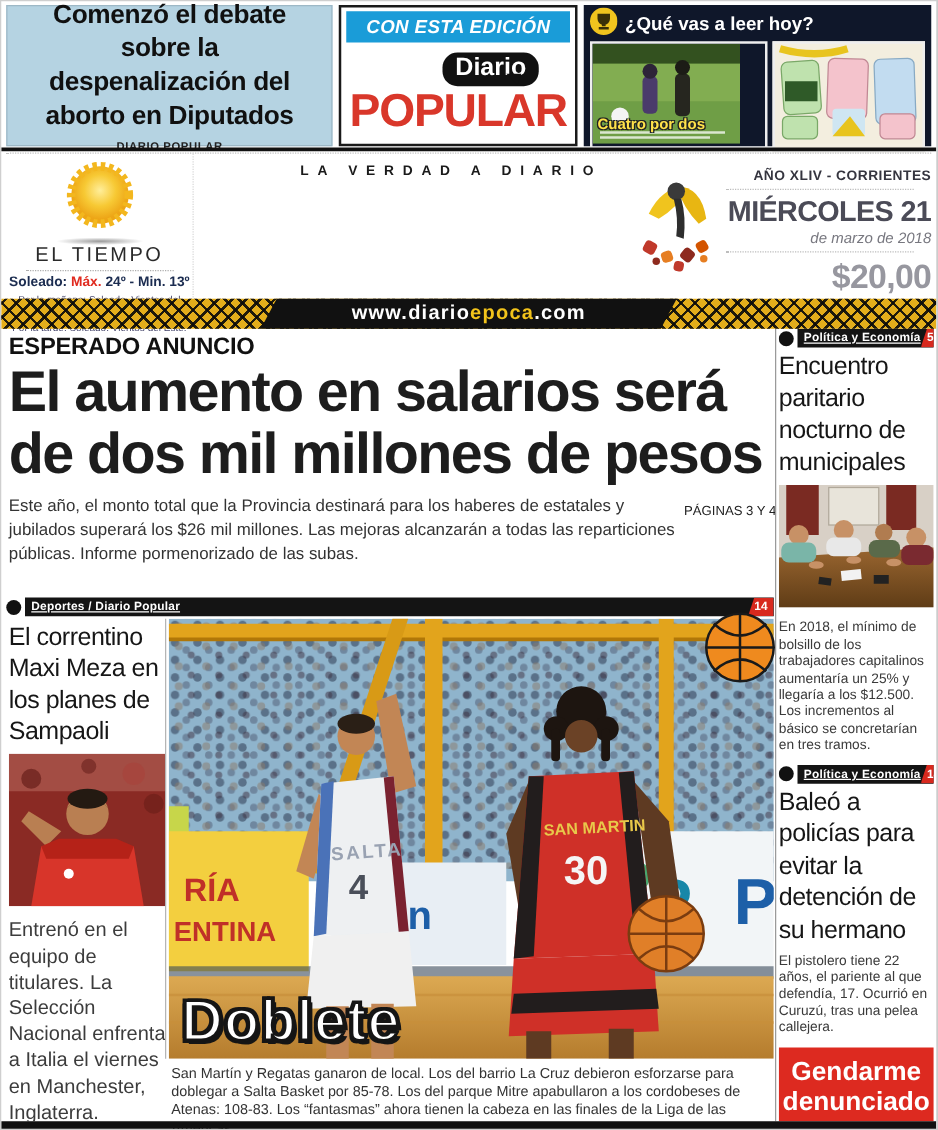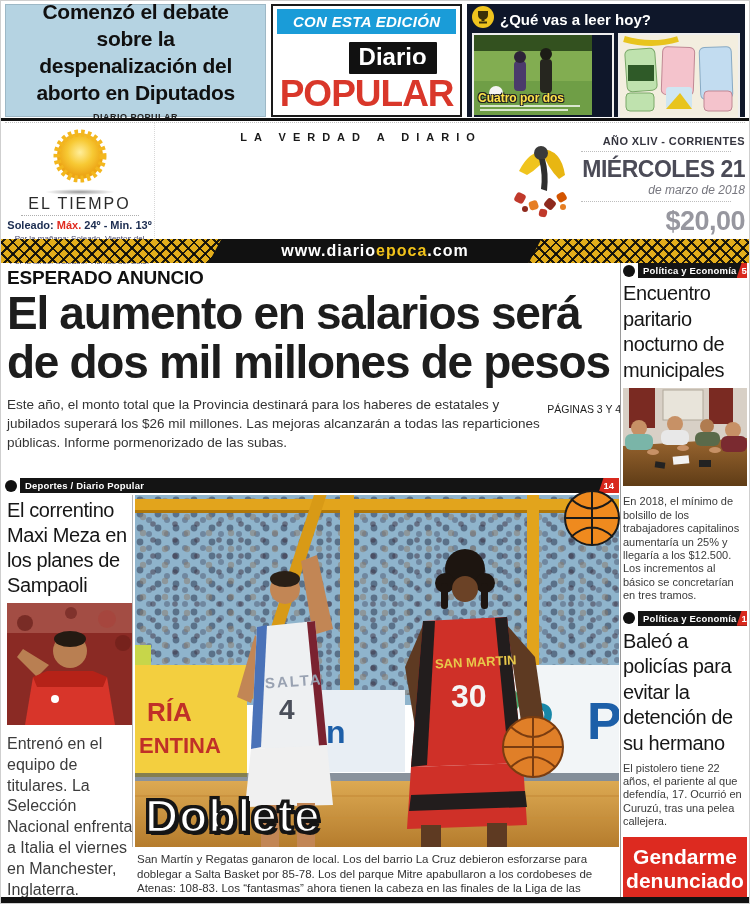--- a/index.html
+++ b/index.html
@@ -14,22 +14,22 @@
 
   
   .top-strip{position:absolute;top:3px;left:4px;right:4px;height:113px;display:flex;gap:5px;}
   .debate-box{width:279px;background:var(--debate-blue,#b5d3e2);display:flex;flex-direction:column;
               justify-content:center;text-align:center;padding:4px 10px;border:1px solid #9db8c6;}
   .debate-box .hl{font-size:21px;font-weight:bold;line-height:1.28;color:#101010;letter-spacing:-.3px;}
   .debate-box .src{font-size:9px;font-weight:bold;color:#222;margin-top:5px;letter-spacing:.5px;}
   .edition-box{width:204px;background:#fff;border:2px solid #1a1a1a;padding:3px 4px;text-align:center;}
   .edition-box .banner{background:var(--banner-blue,#1a9cd8);color:#fff;font-weight:bold;
                        font-size:15px;line-height:25px;letter-spacing:.3px;font-style:italic;}
-  .diario-bubble{display:inline-block;background:#111;color:#fff;font-weight:bold;font-size:24px;
-                 padding:1px 10px 3px;border-radius:1px;margin:8px 0 0 52px;position:relative;}
+  .diario-bubble{display:inline-block;background:#111;color:#fff;font-weight:bold;font-size:20px;
+                 padding:1px 10px 3px;border-radius:12px;margin:8px 0 0 52px;position:relative;}
   .diario-bubble:after{content:"";position:absolute;right:14px;bottom:-8px;border:9px solid transparent;
                  border-top-color:#111;border-right-width:3px;}
   .popular-word{font-weight:bold;font-size:37px;letter-spacing:-1px;color:var(--popular-red,#d9372a);
                 line-height:1;margin-top:1px;}
   .promo-panel{flex:1;background:#0f172a;color:#fff;padding:3px 5px;display:flex;flex-direction:column;}
   .promo-head{display:flex;align-items:center;gap:6px;height:24px;}
   .promo-title{font-size:15px;font-weight:bold;}
   .promo-thumbs{flex:1;display:flex;gap:4px;margin-top:2px;}
   .thumb{border:2px solid #eee;position:relative;overflow:hidden;}
   .thumb-soccer{width:142px;}
@@ -81,21 +81,21 @@
   .headline{font-size:46px;font-weight:bold;color:var(--headline-dark,#1d1d1d);
             line-height:1.07;letter-spacing:-1.3px;white-space:nowrap;}
   .deck{margin-top:9px;font-size:13.5px;line-height:1.4;color:#333;}
   .pages-ref{float:right;font-size:10.5px;font-weight:normal;color:#222;margin-top:6px;}
 
   
   .tagbar{display:flex;align-items:center;height:15px;}
   .tagbar .bullet{width:12px;height:12px;border-radius:50%;background:#111;margin-right:3px;flex:none;}
   .tagbar .bar{flex:1;display:flex;align-items:center;background:var(--bar-black,#141414);height:15px;
                padding-left:5px;overflow:hidden;}
-  .tagbar .label{color:#fff;font-size:9.5px;font-weight:bold;letter-spacing:.2px;white-space:nowrap;}
+  .tagbar .label{color:#fff;font-size:9.5px;font-weight:bold;letter-spacing:.2px;white-space:nowrap;text-decoration:underline;}
   .tagbar .badge{margin-left:auto;background:var(--badge-red,#d8291e);color:#fff;font-size:9.5px;
                font-weight:bold;padding:0 5px;height:15px;line-height:15px;
                clip-path:polygon(5px 0,100% 0,100% 100%,0 100%);white-space:nowrap;}
   .deportes-bar{position:absolute;top:477px;left:4px;width:614px;}
 
   
   .left-col{position:absolute;top:497px;left:6px;width:126px;height:399px;display:flex;
             flex-direction:column;overflow:hidden;}
   .col-headline{font-size:20px;line-height:1.25;color:#161616;letter-spacing:-.4px;}
   .left-col .col-photo{margin:5px 0;flex:none;}

